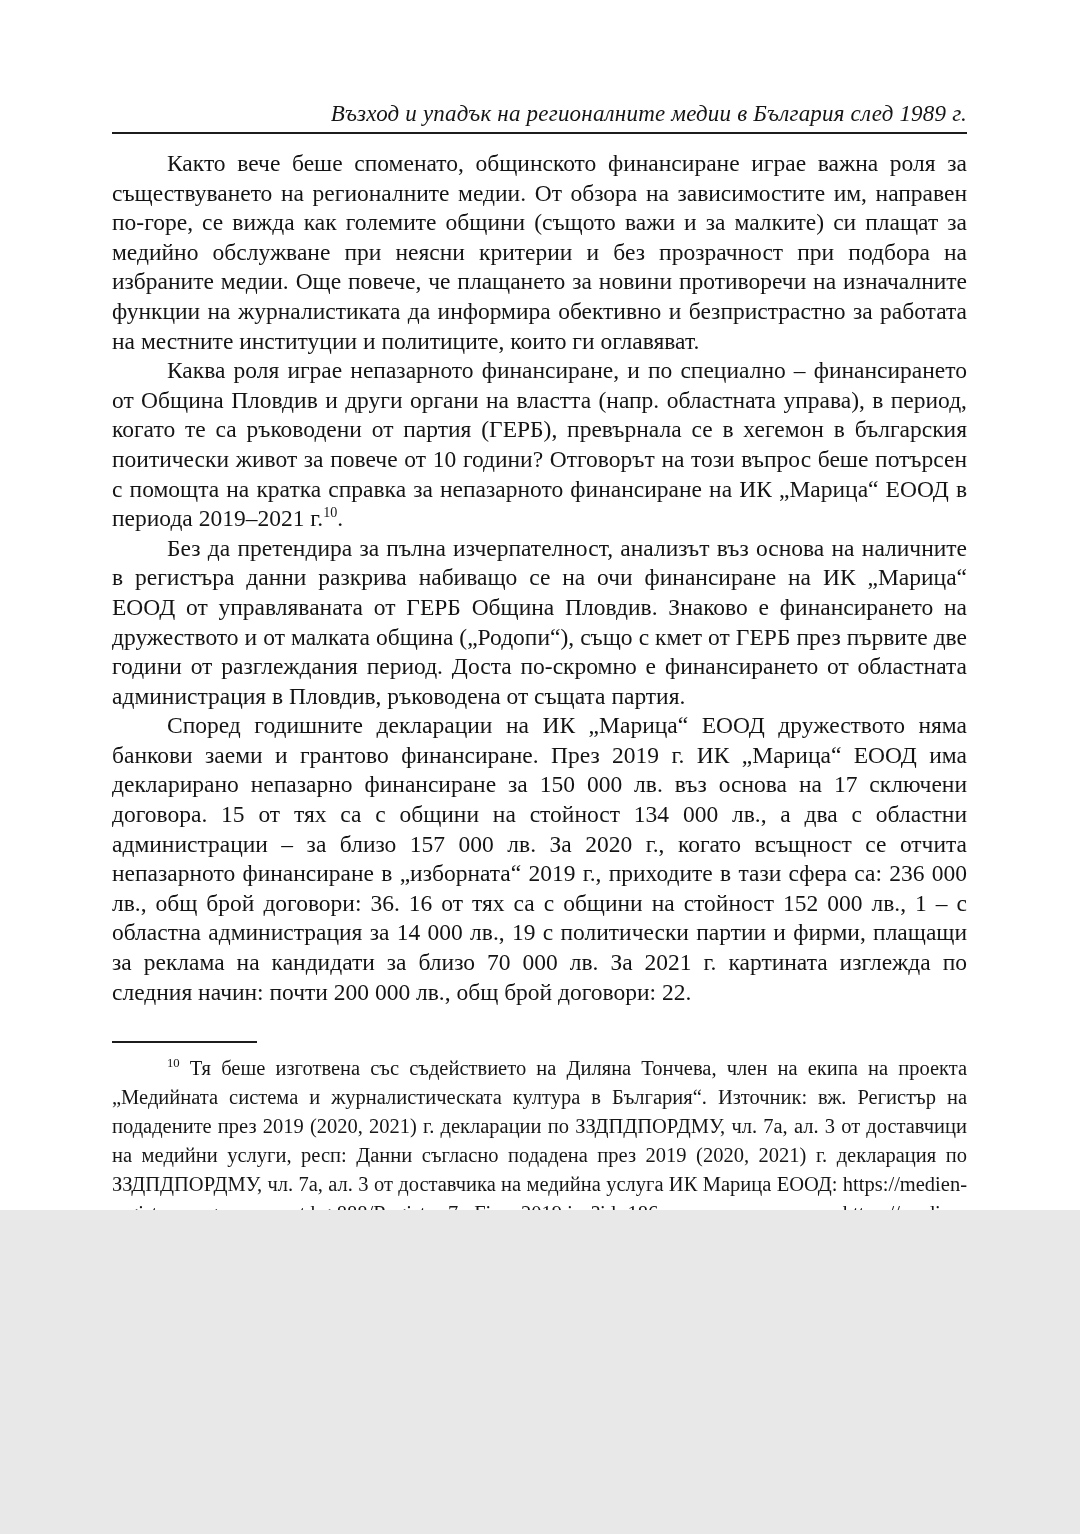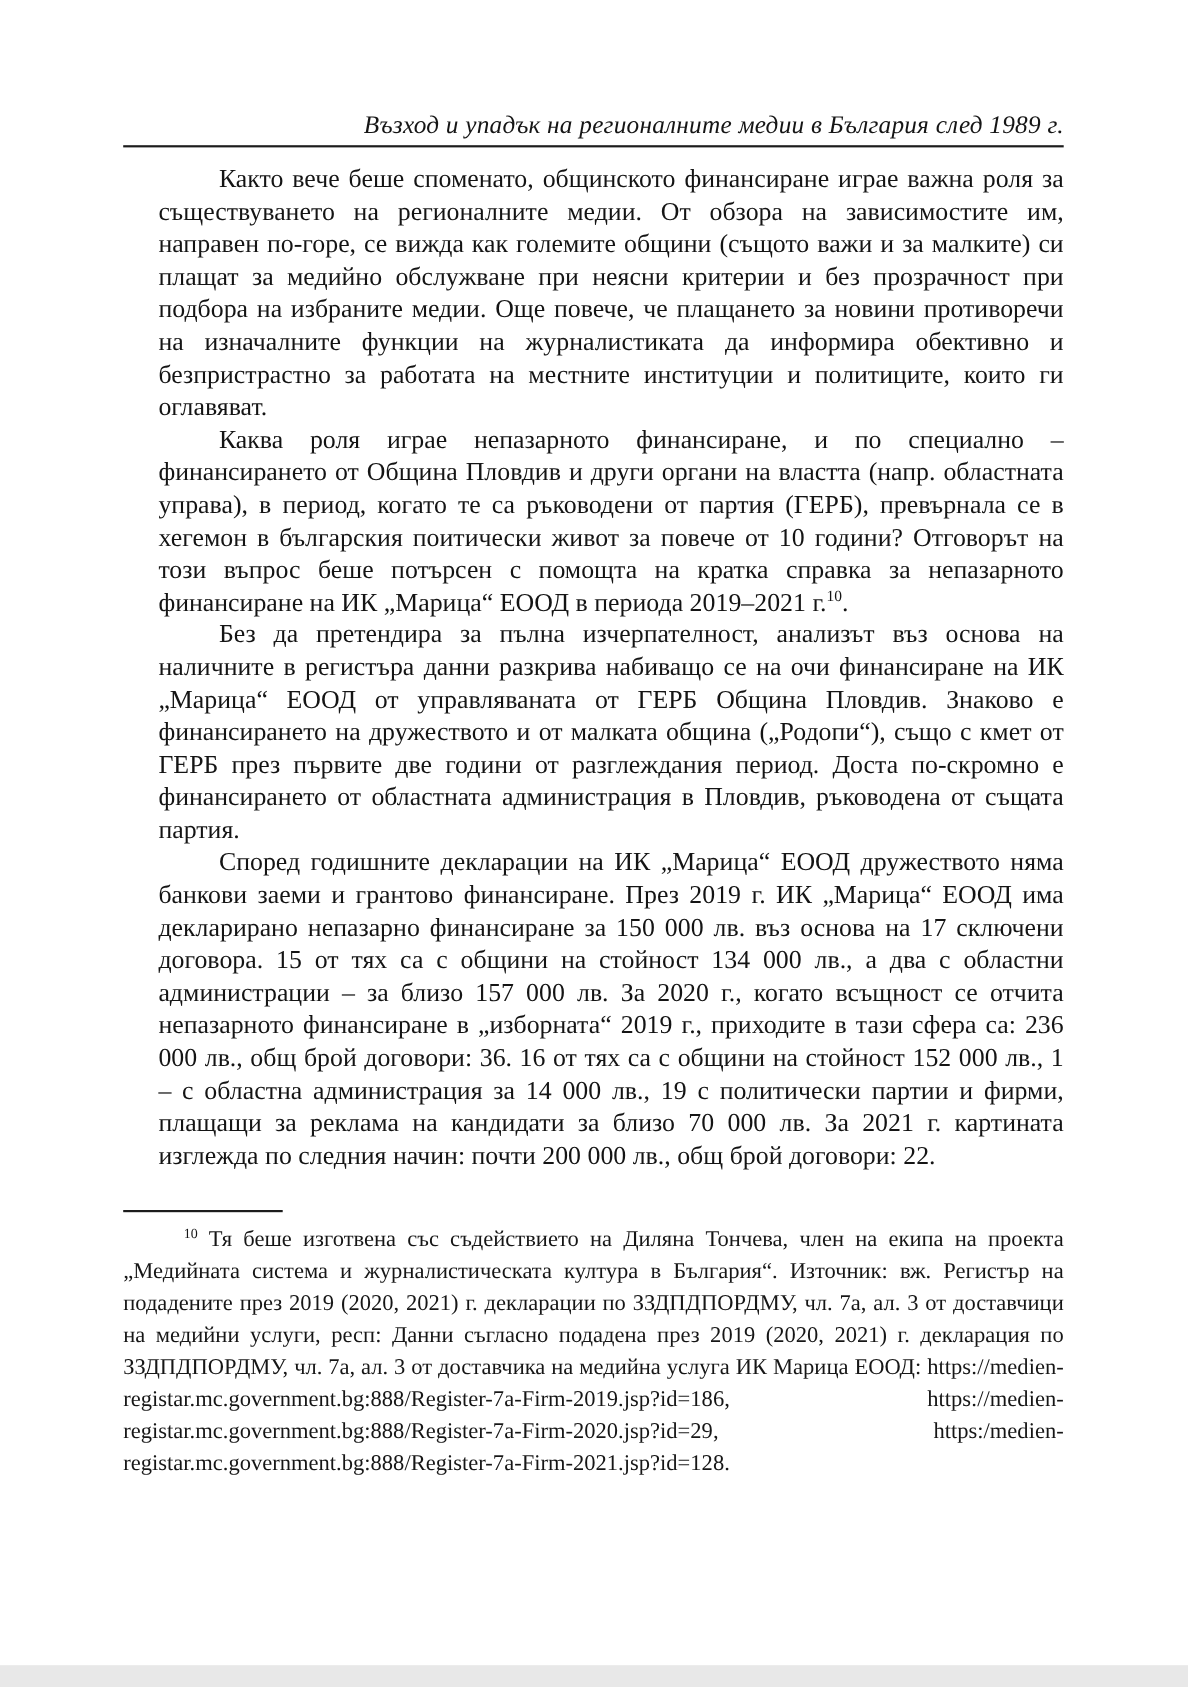--- a/index.html
+++ b/index.html
@@ -1,19 +1,19 @@
 <!DOCTYPE html>
 <html><head>
 <meta charset="utf-8">
 <style>
   * { margin: 0; padding: 0; box-sizing: border-box; }
   html, body { background: #e8e8e8; }
   .page {
     width: 1080px;
-    height: 1514px;
+    height: 1210px;
     margin: 0 auto;
     background: #ffffff;
     color: #161616;
     font-family: "Liberation Serif", "DejaVu Serif", serif;
     position: relative;
     padding: 100px 113px 0 112px;
     overflow: hidden;
   }
   .running-head { margin-bottom: 0; }
   .running-title {
@@ -30,21 +30,21 @@
     width: 100%;
     height: 0;
   }
   .body-text {
     margin-top: 15px;
     font-size: 23.5px;
     line-height: 29.6px;
     text-align: justify;
     color: #141414;
   }
-  .par { text-indent: 55px; margin-left: 32px; }
+  .par { text-indent: 55px; }
   .fnref {
     font-size: 0.6em;
     vertical-align: super;
     line-height: 0;
   }
   .page-footer { margin-top: 34px; }
   .fn-rule {
     width: 145px;
     border-top: 2px solid #1c1c1c;
     height: 0;

